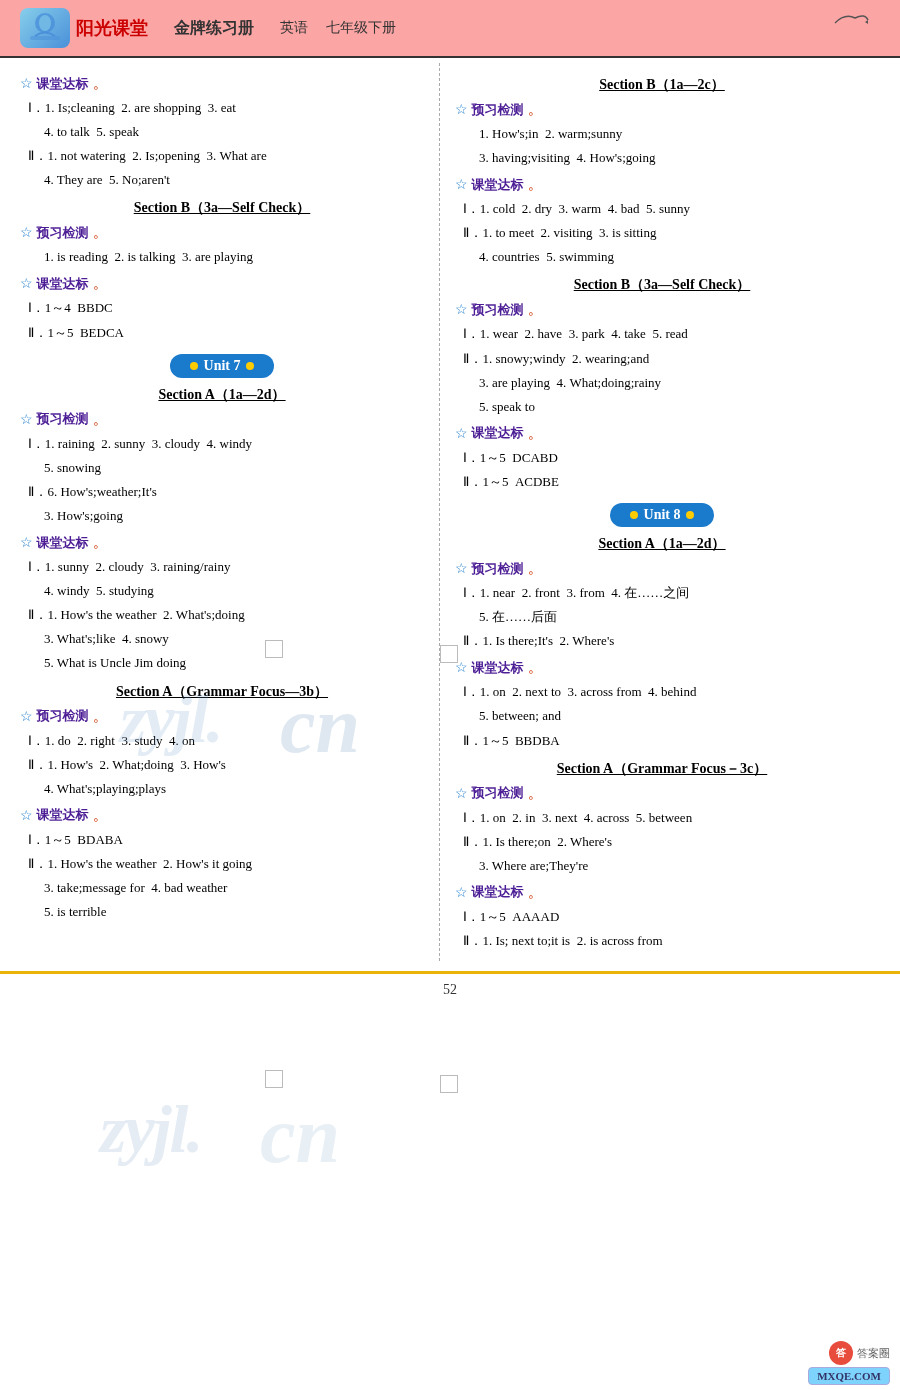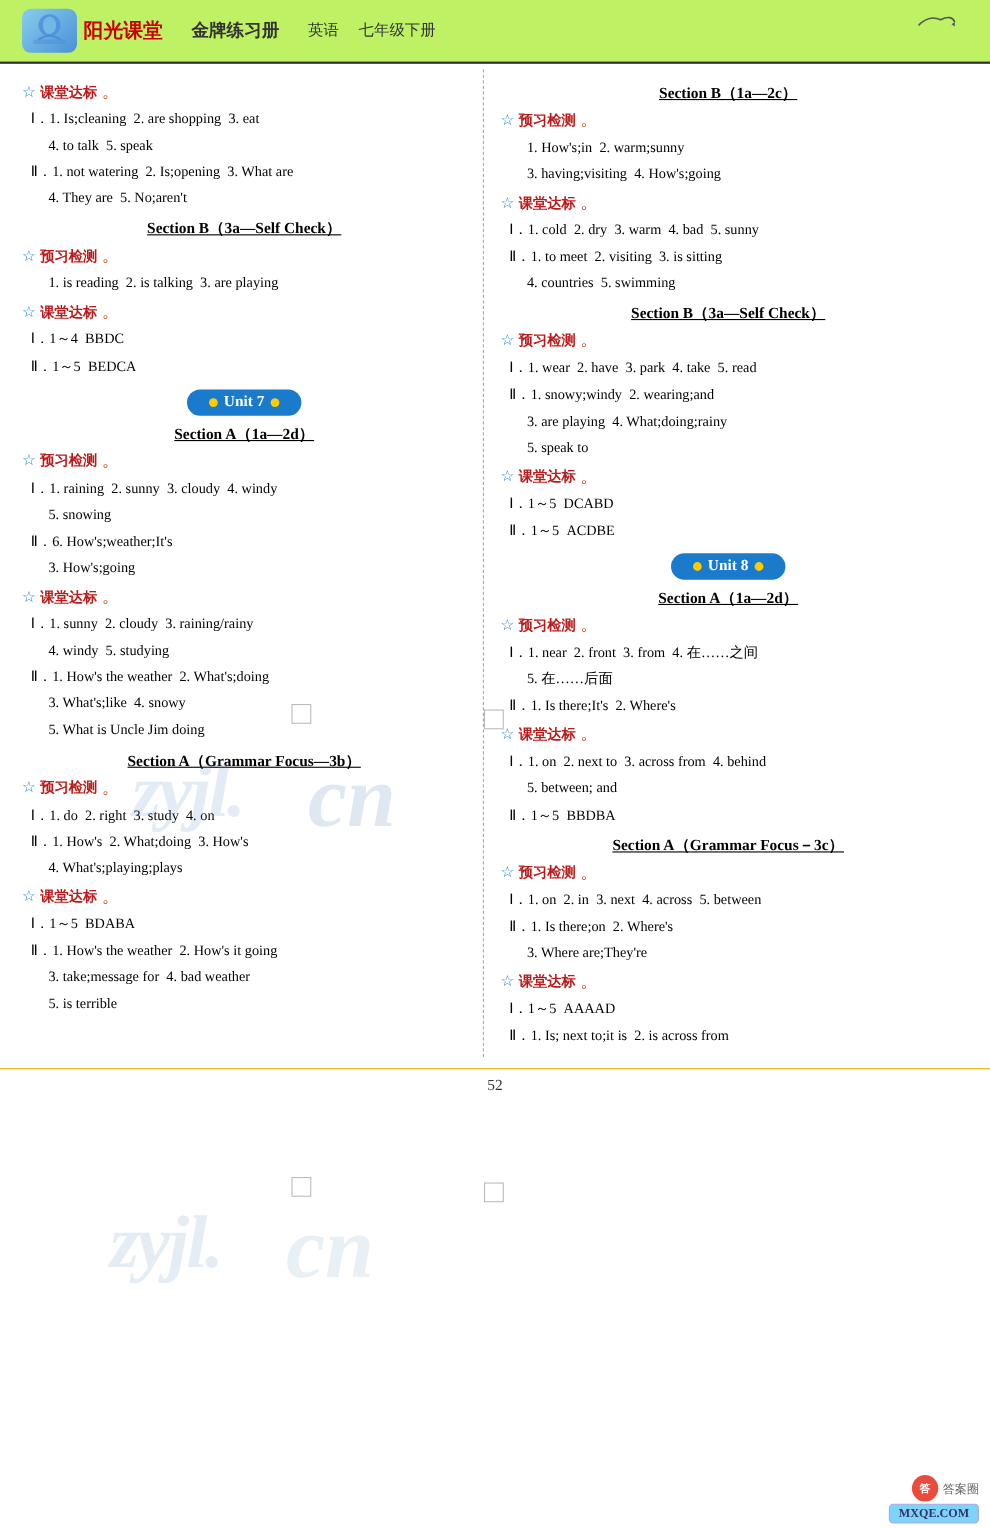--- a/index.html
+++ b/index.html
@@ -12,21 +12,21 @@
       position: relative;
       overflow: hidden;
     }
 
     
     .header {
       display: flex;
       align-items: center;
       padding: 8px 20px;
       border-bottom: 2px solid #333;
-      background: #bef264;
+      background: #fca5a5;
       position: relative;
     }
     .header-logo {
       display: flex;
       align-items: center;
       gap: 6px;
     }
     .header-logo-img {
       width: 50px;
       height: 40px;
@@ -111,21 +111,21 @@
       gap: 4px;
       margin: 5px 0 3px 0;
     }
     .subsection-star {
       color: #1a7acc;
       font-size: 14px;
     }
     .subsection-label {
       font-size: 13px;
       font-weight: bold;
-      color: #b91c1c;
+      color: #4c1d95;
     }
     .subsection-dot {
       color: #cc3300;
       font-size: 16px;
     }
 
     .answer-line {
       margin: 2px 0 2px 8px;
       font-size: 13px;
       line-height: 1.7;
@@ -164,21 +164,21 @@
       white-space: nowrap;
       z-index: 10;
     }
 
     
     .footer {
       text-align: center;
       font-size: 14px;
       padding: 8px 0;
       color: #333;
-      border-top: 1px solid #eab308;
+      border-top: 3px solid #eab308;
       margin-top: 5px;
     }
 
     
     .bottom-right {
       position: absolute;
       bottom: 5px;
       right: 10px;
       display: flex;
       flex-direction: column;

